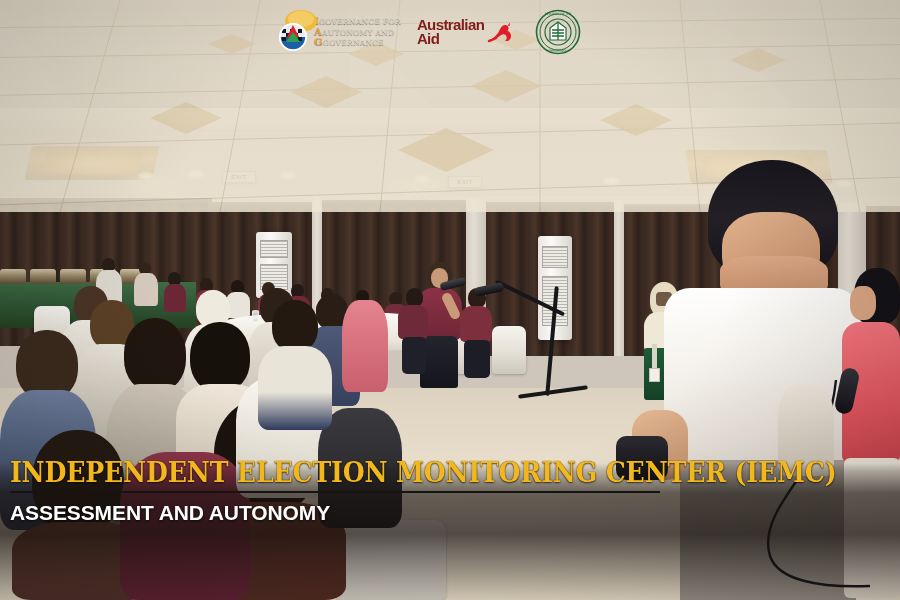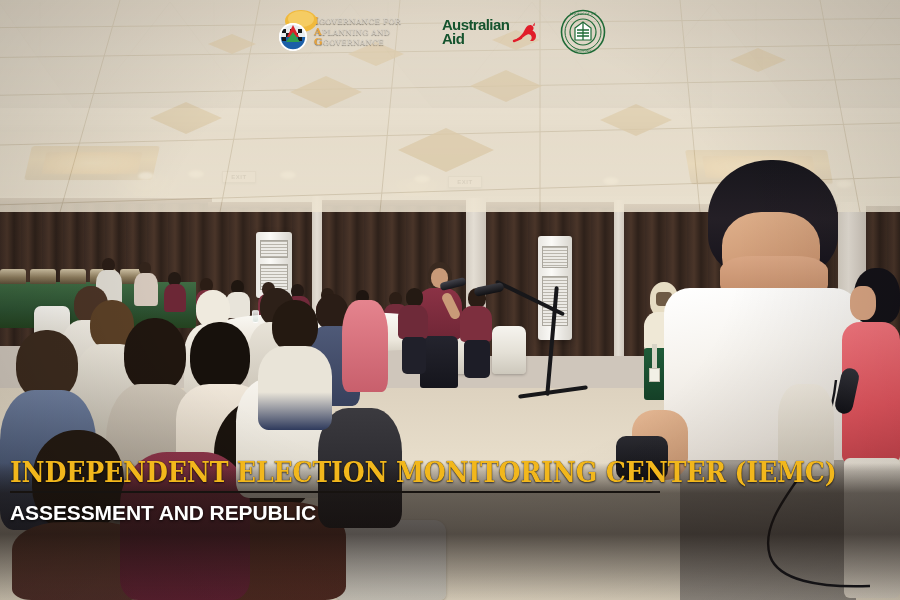--- a/index.html
+++ b/index.html
@@ -202,21 +202,21 @@
     font-size:7.5px; line-height:9.5px;
     color:#d9d4cb; letter-spacing:.3px;
     text-shadow:0 1px 1px rgba(0,0,0,.45);
     margin-left:-6px; white-space:nowrap;
   }
   .iag-text span.cap { color:#e8a33a; font-size:10px; font-weight:bold; }
 
   .aa-wrap { display:flex; align-items:center; gap:3px; }
   .aa-text {
     font-family:"Liberation Sans", sans-serif; font-weight:bold;
-    color:#14532d; line-height:.96; letter-spacing:-.6px;margin-left:25px;
+    color:#7f1d1d; line-height:.96; letter-spacing:-.6px;
   }
   .aa-text .l1 { font-size:15px; display:block; }
   .aa-text .l2 { font-size:15px; display:block; }
   .roo { width:28px; height:22px; }
 
   .seal { width:46px; height:46px; }
 </style>
 </head>
 <body>
 
@@ -522,21 +522,21 @@
             <rect x="6" y="27" width="4" height="4"></rect>
           <rect x="14" y="27" width="4" height="4"></rect>
             <rect x="22" y="27" width="4" height="4"></rect>
         </g>
         <path d="M17 15 L23 27 L11 27 Z" fill="#d8232a"></path>
         <path d="M10 32 L17 22 L24 32 Z" fill="#2f9e4f"></path>
         <circle cx="17" cy="27" r="13" fill="none" stroke="#ffffff" stroke-width="1.6"></circle>
       </svg>
       <div class="iag-text">
         <div><span class="cap">I</span><span>GOVERNANCE FOR</span></div>
-        <div><span class="cap">A</span><span>PLANNING AND</span></div>
+        <div><span class="cap">A</span><span>AUTONOMY AND</span></div>
         <div><span class="cap">G</span><span>GOVERNANCE</span></div>
       </div>
     </div>
 
     <div class="logo aa-wrap" style="margin-left:10px;">
       <div class="aa-text">
         <span class="l1">Australian</span>
         <span class="l2">Aid</span>
       </div>
       <svg class="roo" viewBox="0 0 28 22">
@@ -565,16 +565,16 @@
     </div>
   </div>
 
   <div class="caption-band"></div>
 
   <div class="title-gold">INDEPENDENT ELECTION MONITORING CENTER (IEMC)</div>
 
   <div class="title-rule"></div>
 
   <div class="subtitle">
-    <div>ASSESSMENT AND REPUBLIC</div>
+    <div>ASSESSMENT AND AUTONOMY</div>
   </div>
 
 </div>
 
 </body></html>

